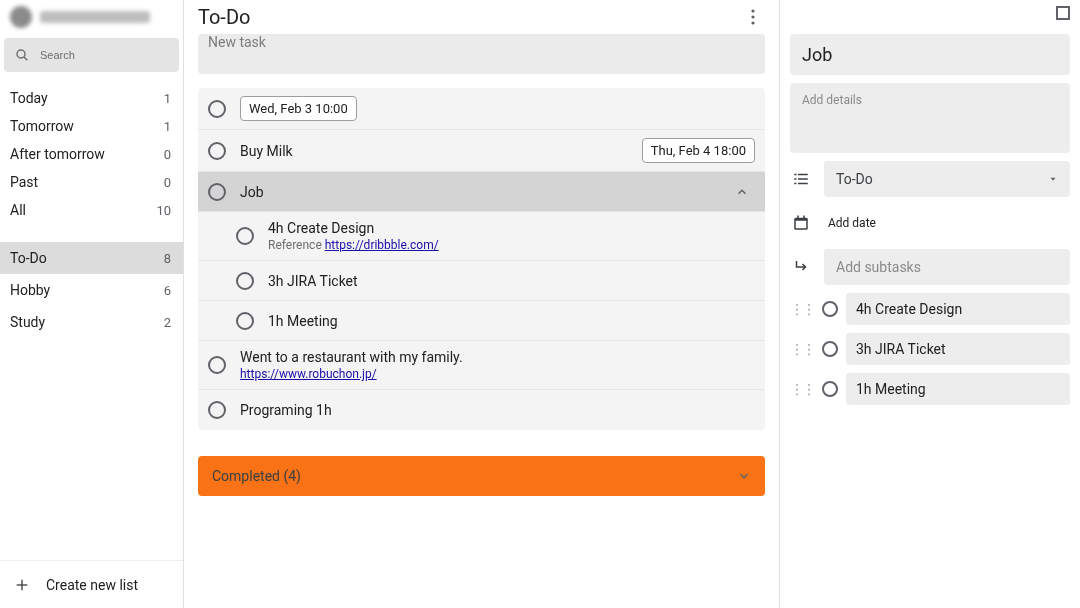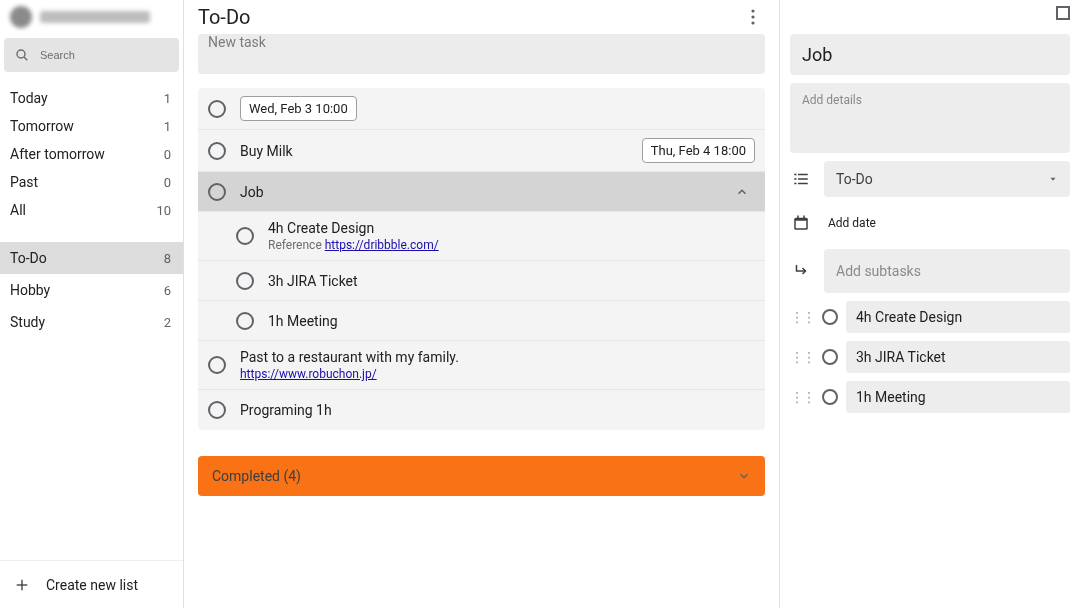--- a/index.html
+++ b/index.html
@@ -49,21 +49,21 @@
   
   .details { width:300px; height:100%; background:#fff; display:flex; flex-direction:column; padding:6px 10px 10px 10px; gap:8px; }
   .details-top { display:flex; justify-content:flex-end; height:20px; }
   .popout-icon { width:14px; height:14px; border:2px solid #5f6368; cursor:pointer; }
   .detail-title { background:#ededed; border-radius:4px; padding:10px 12px; font-size:18px; }
   .detail-desc { background:#ededed; border-radius:4px; padding:10px 12px; height:70px; color:#8a8a8a; font-size:12px; }
   .detail-row { display:flex; align-items:center; gap:12px; }
   .detail-icon { width:22px; display:flex; justify-content:center; color:#3c4043; }
   .detail-select { flex:1; background:#ededed; border-radius:4px; height:36px; display:flex; align-items:center; justify-content:space-between; padding:0 12px; font-size:14px; color:#3c4043; cursor:pointer; }
   .detail-plain { flex:1; height:36px; display:flex; align-items:center; padding:0 4px; font-size:12px; color:#202124; cursor:pointer; }
-  .detail-input { flex:1; background:#ededed; border-radius:4px; height:44px; display:flex; align-items:center; padding:0 12px; font-size:14px; color:#8a8a8a; }
+  .detail-input { flex:1; background:#ededed; border-radius:4px; height:36px; display:flex; align-items:center; padding:0 12px; font-size:14px; color:#8a8a8a; }
   .subtask-row { display:flex; align-items:center; gap:8px; }
   .drag-dots { color:#9e9e9e; letter-spacing:-2px; font-size:14px; cursor:grab; }
   .sub-circle { width:16px; height:16px; border:2px solid #5f6368; border-radius:50%; flex-shrink:0; cursor:pointer; }
   .sub-label { flex:1; background:#ededed; border-radius:3px; height:32px; display:flex; align-items:center; padding:0 10px; font-size:14px; }
 
   svg { display:block; }
 </style>
 </head>
 <body>
 
@@ -194,21 +194,21 @@
       <div class="task-row sub">
         <span class="circle"></span>
         <div class="task-content">
             <span class="task-title">1h Meeting</span>
           </div>
       </div>
 
       <div class="task-row">
         <span class="circle"></span>
         <div class="task-content">
-          <span class="task-title">Past to a restaurant with my family.</span>
+          <span class="task-title">Went to a restaurant with my family.</span>
           <a class="task-link">https://www.robuchon.jp/</a>
         </div>
       </div>
 
       <div class="task-row">
         <span class="circle"></span>
         <div class="task-content">
             <span class="task-title">Programing 1h</span>
           </div>
       </div>

